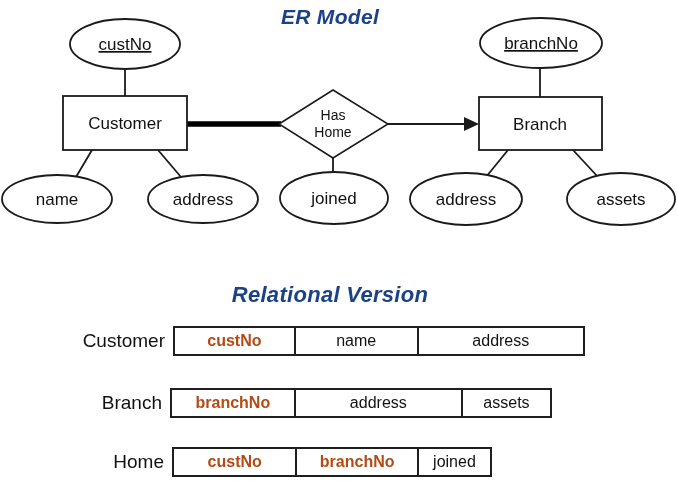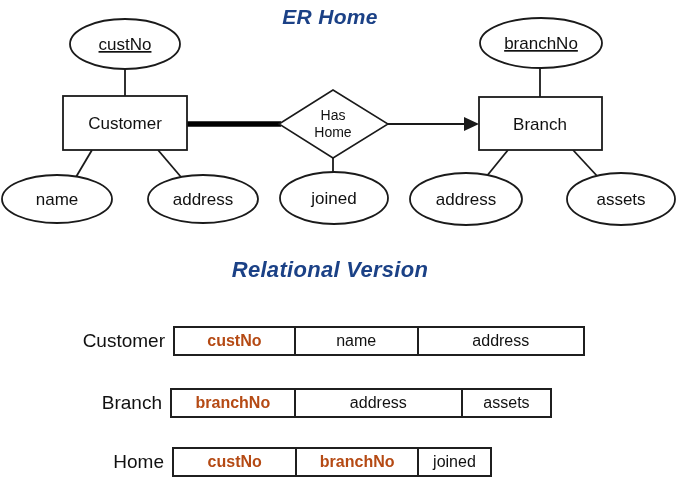--- a/index.html
+++ b/index.html
@@ -8,21 +8,21 @@
     font-family:"Liberation Sans", sans-serif;color:#111;
   }
   .diagram-svg{position:absolute;top:0;left:0;}
   .title{
     position:absolute;left:0;width:660px;text-align:center;
     font-style:italic;font-weight:bold;font-size:21px;
     color:var(--title-blue,#1b4186);
     letter-spacing:.3px;
   }
   .title-er{top:5px;}
-  .title-rel{top:257px;font-size:22px;}
+  .title-rel{top:282px;font-size:22px;}
   svg text{font-family:"Liberation Sans", sans-serif;fill:#111;}
   .shape{fill:#ffffff;stroke:#1a1a1a;stroke-width:1.8;}
   .conn{stroke:#1a1a1a;stroke-width:1.8;fill:none;}
   .conn-thick{stroke:#000000;stroke-width:5.5;fill:none;}
   .arrowhead{fill:#1a1a1a;stroke:none;}
   .lbl{font-size:17px;text-anchor:middle;}
   .lbl-key{text-decoration:underline;}
   .lbl-diamond{font-size:14px;text-anchor:middle;}
   .rel-label{
     position:absolute;height:28px;line-height:28px;text-align:right;
@@ -37,21 +37,21 @@
     font-size:16px;border-left:2px solid #1f1f1f;background:#fff;white-space:nowrap;
   }
   .rel-cell:first-child{border-left:none;}
   .rel-cell.key{color:var(--key-orange,#b54a14);font-weight:bold;}
 </style>
 </head>
 <body>
 
 <div class="page">
 
-  <div class="title title-er">ER Home</div>
+  <div class="title title-er">ER Model</div>
 
   <svg class="diagram-svg" width="678" height="252" viewBox="0 0 678 252">
 
     <line class="conn" x1="125" y1="69" x2="125" y2="96"></line>
     <line class="conn" x1="92" y1="150" x2="76" y2="177"></line>
     <line class="conn" x1="158" y1="150" x2="181" y2="177"></line>
     <line class="conn-thick" x1="187" y1="124" x2="281" y2="124"></line>
     <line class="conn" x1="333" y1="158" x2="333" y2="173"></line>
     <line class="conn" x1="388" y1="124" x2="466" y2="124"></line>
     <polygon class="arrowhead" points="464,117 479,124 464,131"></polygon>

